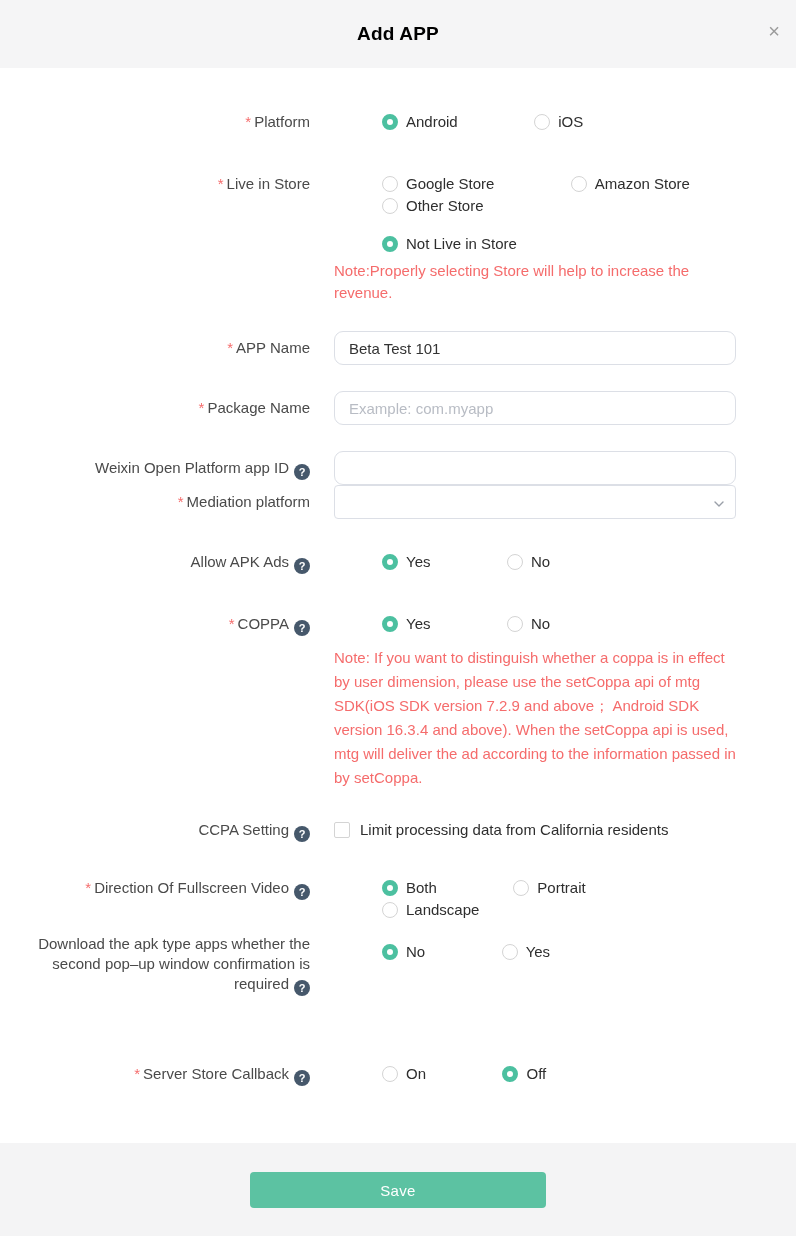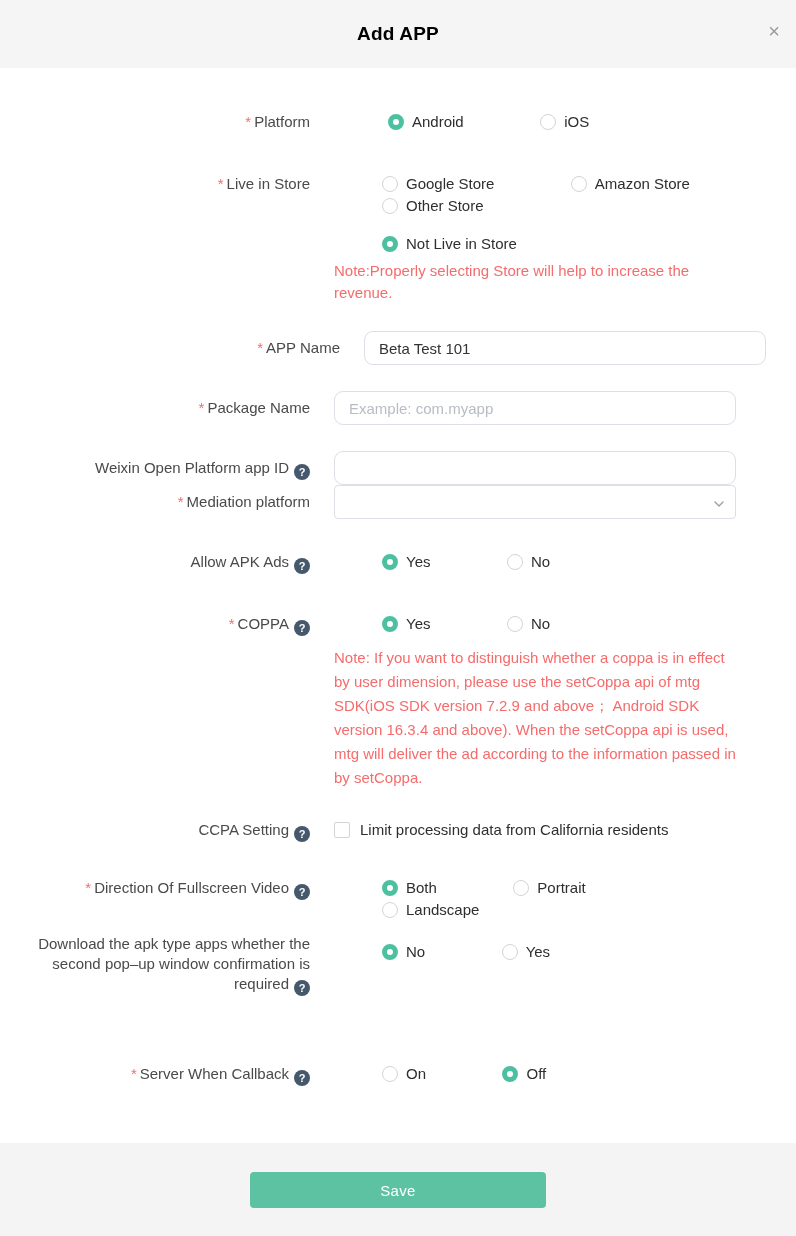--- a/index.html
+++ b/index.html
@@ -86,23 +86,23 @@
     position: absolute; right: 11px; top: 13px;
     width: 10px; height: 10px;
   }
 
   
   .note { color: #f56c6c; font-size: 15px; width: 402px; }
   .note.store-note { line-height: 22px; margin-top: 4px; }
   .note.coppa-note { line-height: 24px; margin-top: 10px; }
 
   
-  .row-platform { margin-bottom: 40px; gap: 6px; }
+  .row-platform { margin-bottom: 40px; }
   .row-live-store { margin-bottom: 27px; }
-  .row-app-name { margin-bottom: 26px; padding-left: 30px; }
+  .row-app-name { margin-bottom: 26px; }
   .row-package { margin-bottom: 26px; }
   .row-weixin { }
   .row-mediation { margin-bottom: 33px; }
   .row-allow-apk { margin-bottom: 40px; }
   .row-coppa { margin-bottom: 30px; }
   .row-ccpa { margin-bottom: 36px; }
   .row-direction { margin-bottom: 12px; }
   .row-download { margin-bottom: 68px; }
   .row-download .form-control { padding-top: 8px; }
 
@@ -311,21 +311,21 @@
         </label>
         <label class="radio-option">
           <span class="radio"></span>
           <span class="radio-label">Yes</span>
         </label>
       </div>
     </div>
 
     <div class="form-row row-server">
       <div class="form-label">
-        <span class="required">*</span><span>Server When Callback</span><span class="help-icon">
+        <span class="required">*</span><span>Server Store Callback</span><span class="help-icon">
             <span>?</span>
           </span>
       </div>
       <div class="form-control">
         <label class="radio-option">
           <span class="radio"></span>
           <span class="radio-label">On</span>
         </label>
         <label class="radio-option">
           <span class="radio checked"></span>

